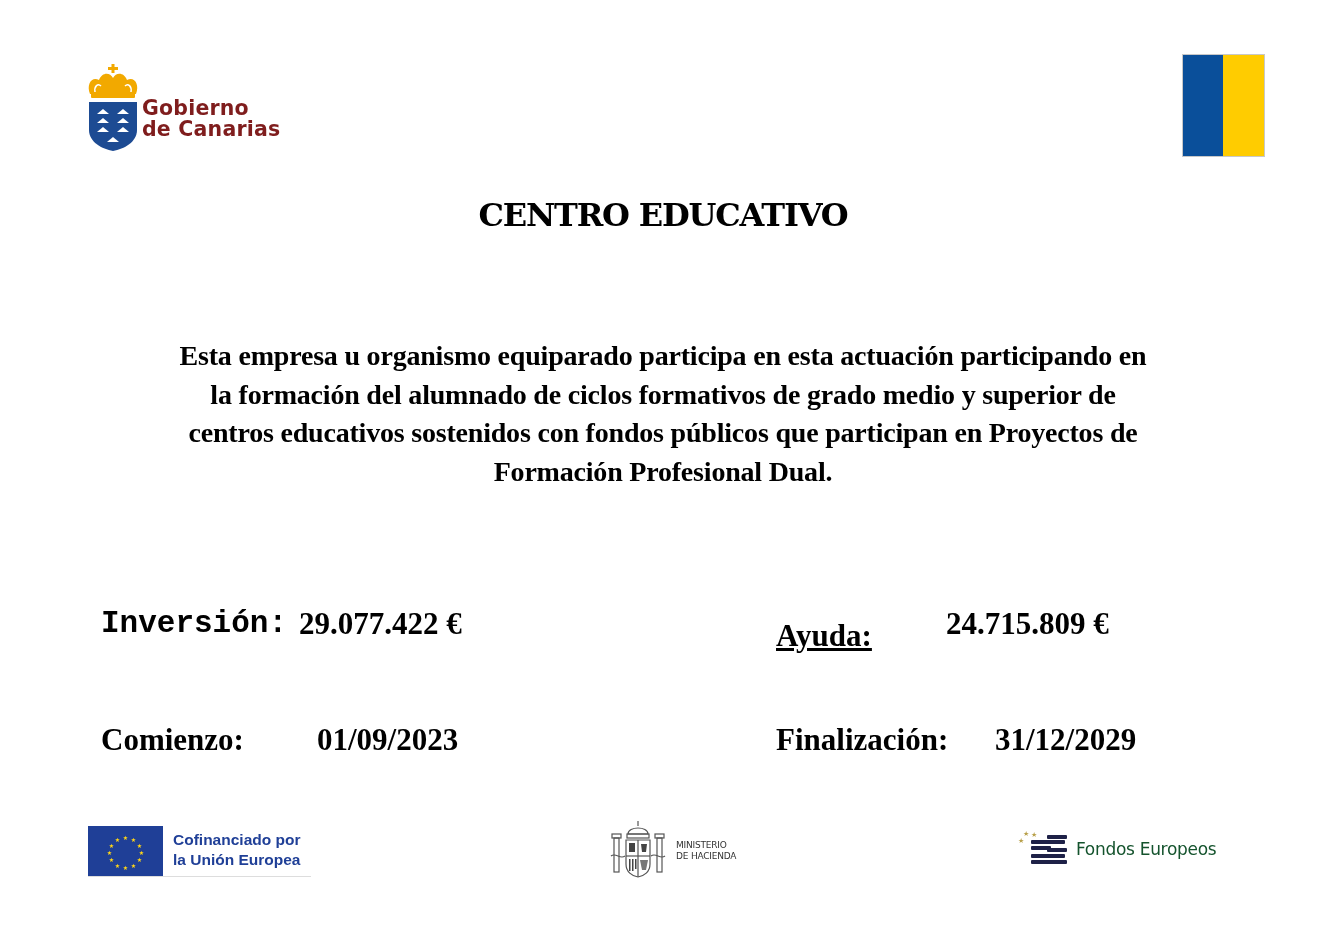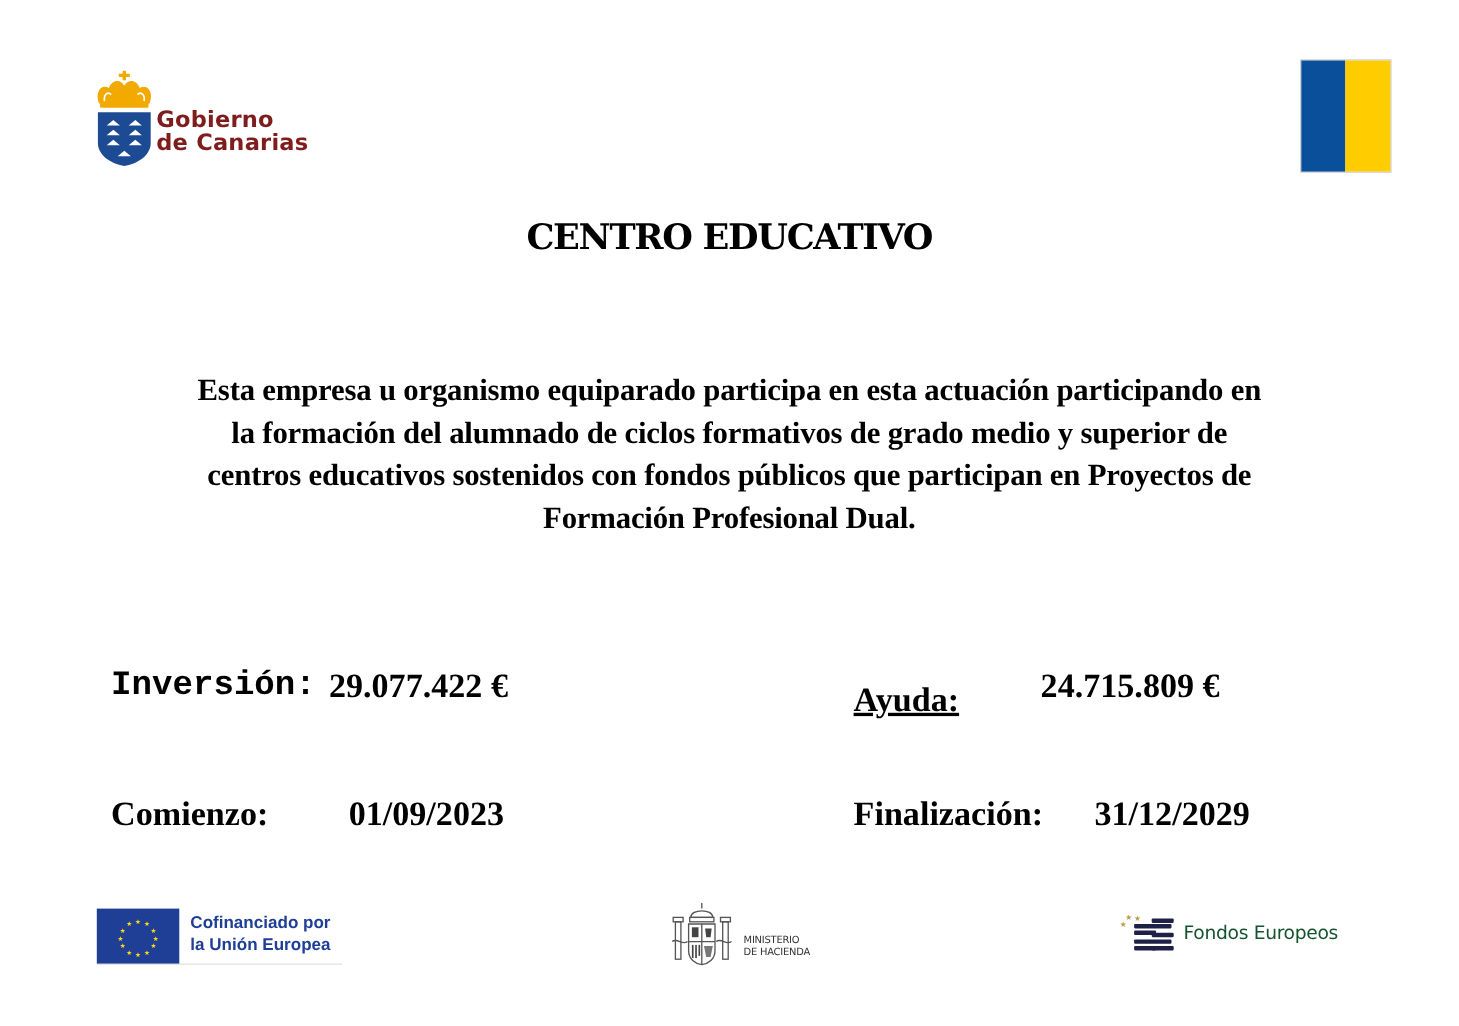--- a/index.html
+++ b/index.html
@@ -35,21 +35,21 @@
   .f-fin-value { left: 995px; top: 722px; }
 
   
   .eu-logo { left: 88px; top: 826px; width: 223px; height: 50px; display: flex; border-bottom: 1px solid #ddd; text-align: right; }
   .eu-flag { width: 75px; height: 50px; background: #1f3f97; position: relative; }
   .eu-text { padding-left: 10px; padding-top: 4px; font-family: "Liberation Sans", sans-serif; font-weight: bold; font-size: 15.5px; line-height: 20px; color: #1f3f97; white-space: nowrap; }
 
   
   .mh-logo { left: 610px; top: 820px; width: 140px; height: 60px; }
   .mh-crest { position: absolute; left: 0; top: 0; width: 56px; height: 60px; }
-  .mh-text { position: absolute; left: 66px; top: 20px; font-family: "DejaVu Sans", sans-serif; font-size: 9px; line-height: 11px; color: #333; letter-spacing: -0.2px; margin-top: 10px; }
+  .mh-text { position: absolute; left: 66px; top: 20px; font-family: "DejaVu Sans", sans-serif; font-size: 9px; line-height: 11px; color: #333; letter-spacing: -0.2px; }
 
   
   .fe-logo { left: 1017px; top: 827px; width: 200px; height: 44px; }
   .fe-mark { position: absolute; left: 0; top: 0; width: 54px; height: 42px; }
   .fe-text { position: absolute; left: 59px; top: 12px; font-family: "DejaVu Sans", sans-serif; font-size: 17px; line-height: 20px; color: #14532d; letter-spacing: -0.3px; white-space: nowrap; }
 </style>
 </head>
 <body>
 
 <div class="abs gc-logo">

